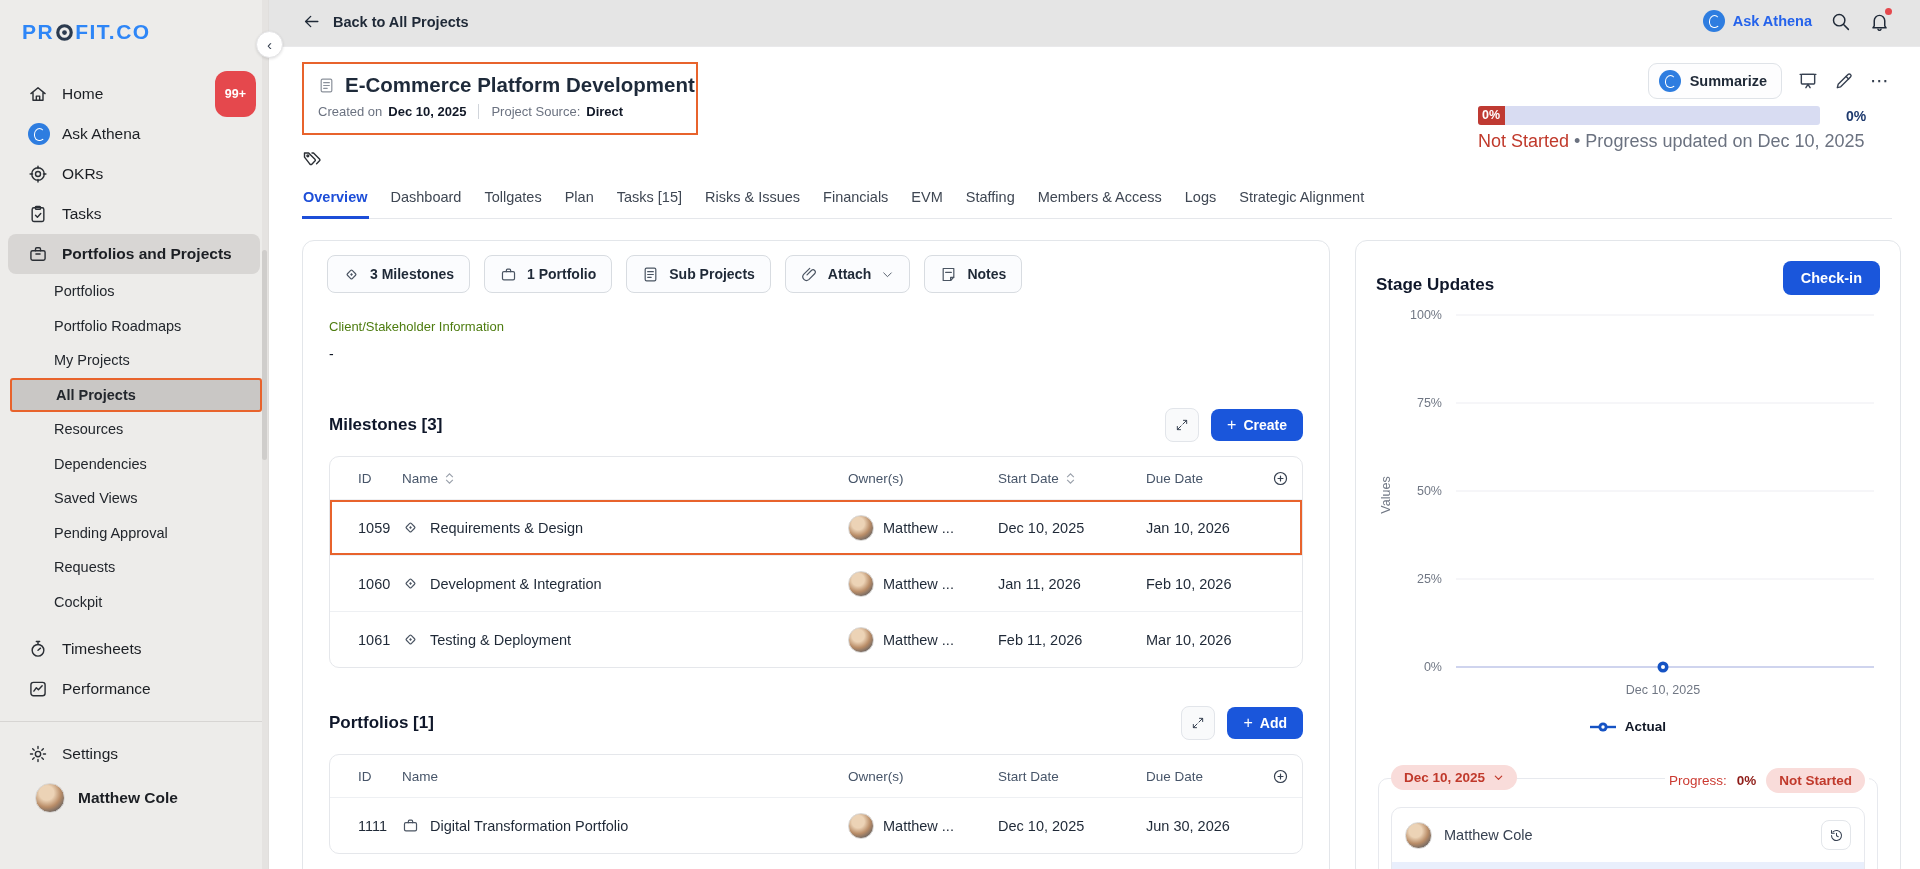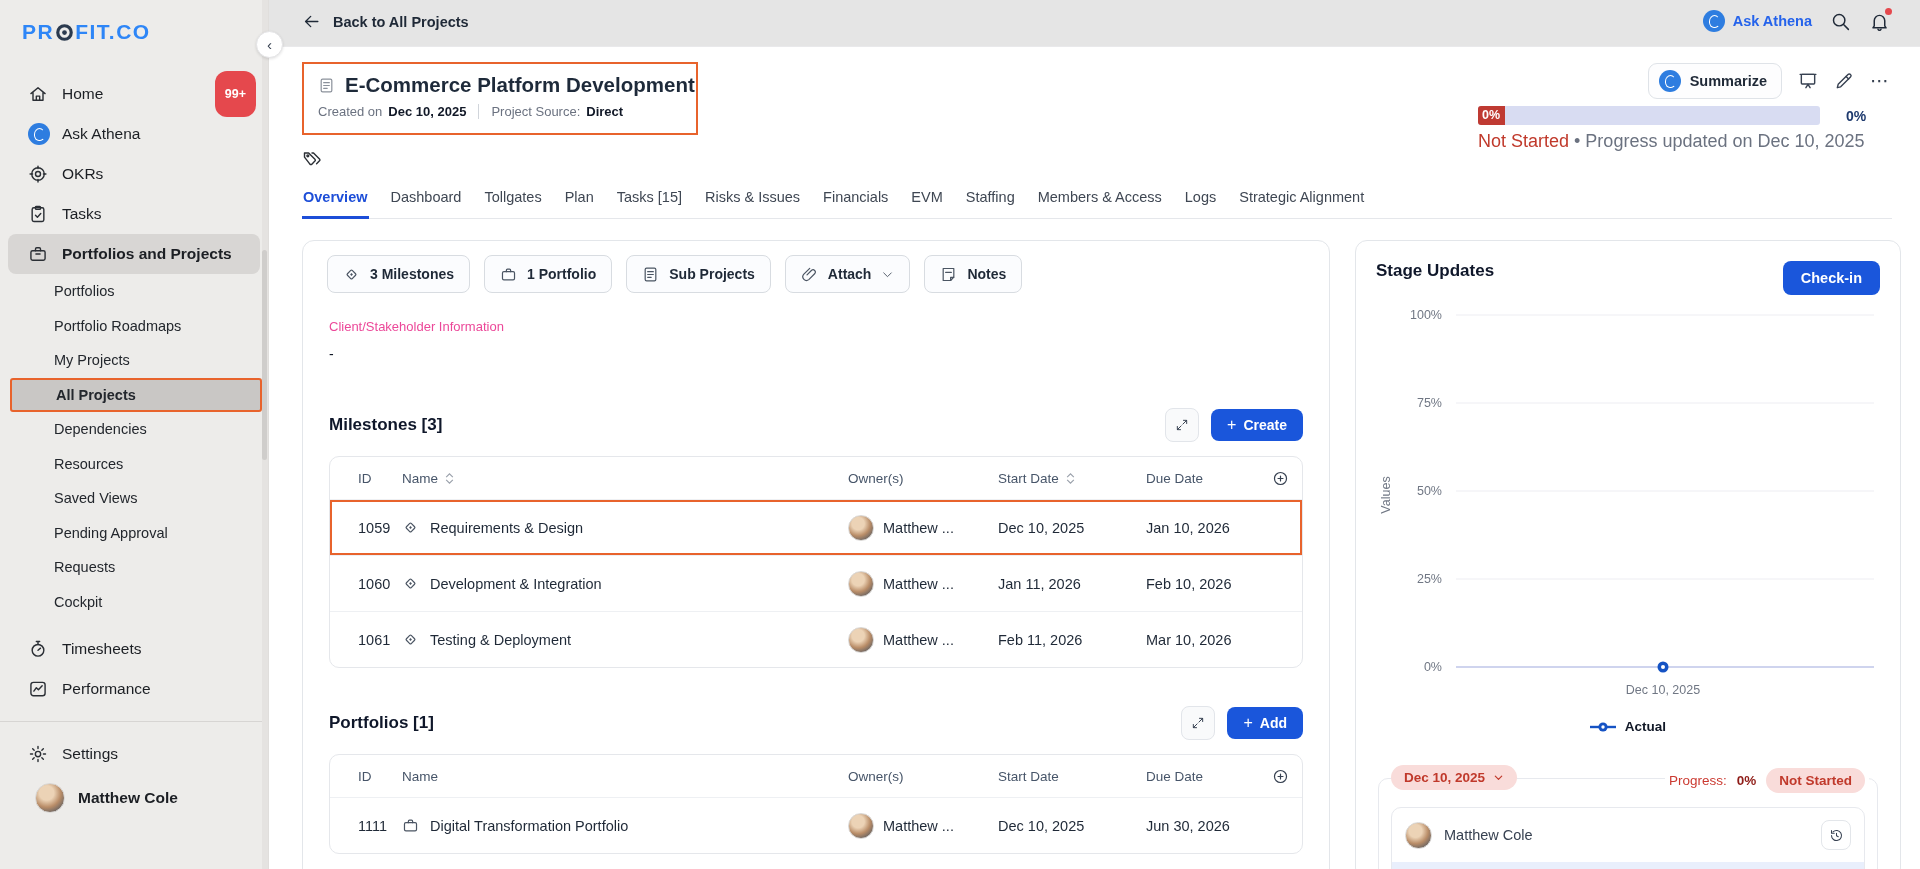--- a/index.html
+++ b/index.html
@@ -65,21 +65,21 @@
   .tab { font-size:14.5px; color:#3f4753; padding:7px 1px 11px; cursor:pointer; white-space:nowrap; }
   .tab.active { color:#1d4ed8; font-weight:600; border-bottom:3px solid #1d4ed8; margin-bottom:-1px; }
 
   
   .left-card { position:absolute; left:33px; top:240px; width:1028px; height:660px; background:#fff; border:1px solid #e3e6ea; border-radius:12px 12px 0 0; overflow:hidden; }
   .chips { display:flex; gap:14px; padding:14px 24px 12px; }
   .chip { display:flex; align-items:center; gap:10px; height:38px; padding:0 15px; border:1px solid #d8dce1; border-radius:8px; background:#fbfcfe; font-size:14px; font-weight:600; color:#1f2937; cursor:pointer; font-family:inherit; }
   .chip .cic { width:17px; height:17px; color:#4b5563; }
   .chip .chev { width:13px; height:13px; color:#4b5563; }
   .lc-body { padding:0 26px; }
-  .info-label { margin-top:14px; font-size:13px; color:#ec4899; }
+  .info-label { margin-top:14px; font-size:13px; color:#4d7c0f; }
   .info-value { margin-top:12px; font-size:14px; color:#111827; }
 
   .sec-head { display:flex; align-items:center; margin-top:46px; }
   .sec-title { font-size:17px; font-weight:700; color:#0f172a; }
   .sec-actions { margin-left:auto; display:flex; align-items:center; gap:12px; }
   .icon-btn { width:34px; height:34px; border:1px solid #e2e5ea; border-radius:8px; background:#f9fafb; display:flex; align-items:center; justify-content:center; color:#374151; cursor:pointer; }
   .icon-btn svg { width:14px; height:14px; }
   .blue-btn { display:flex; align-items:center; gap:7px; background:#1a56db; color:#fff; border:none; border-radius:8px; padding:8px 16px; font-size:14px; font-weight:600; cursor:pointer; font-family:inherit; }
   .blue-btn .plus { font-size:16px; font-weight:500; line-height:14px; }
 
@@ -95,21 +95,21 @@
   .c-owner .avatar { width:26px; height:26px; }
   .c-owner span { overflow:hidden; text-overflow:ellipsis; white-space:nowrap; }
   .sort { display:inline-flex; flex-direction:column; gap:1px; margin-left:7px; color:#9aa1ab; vertical-align:middle; }
   .sort svg { width:9px; height:5px; }
   .pluscol { display:flex; justify-content:center; color:#374151; }
   .pluscol svg { width:17px; height:17px; cursor:pointer; }
   .th-flex { display:flex; align-items:center; }
 
   
   .right-card { position:absolute; left:1086px; top:240px; width:546px; height:640px; background:#fff; border:1px solid #e3e6ea; border-radius:12px; padding:20px 20px 0; }
-  .stage-head { display:flex; align-items:flex-start; }
+  .stage-head { display:flex; align-items:flex-end; }
   .stage-title { font-size:17px; font-weight:700; color:#0f172a; }
   .checkin-btn { margin-left:auto; background:#1a56db; color:#fff; border:none; border-radius:8px; padding:9px 18px; font-size:14.5px; font-weight:600; cursor:pointer; font-family:inherit; }
   .chart-wrap { margin-top:8px; }
   .legend { display:flex; align-items:center; justify-content:center; gap:9px; margin-top:2px; font-size:13.5px; font-weight:700; color:#111827; }
 
   .checkin-box { position:relative; margin:44px 2px 0; border:1px solid #e7e9ee; border-radius:10px; height:200px; }
   .date-pill { position:absolute; top:-14px; left:12px; display:flex; align-items:center; gap:8px; background:#f9dcda; color:#c0392b; font-size:13.5px; font-weight:700; padding:5px 13px; border-radius:15px; cursor:pointer; }
   .date-pill svg { width:11px; height:11px; }
   .cb-right { position:absolute; top:-11px; right:8px; display:flex; align-items:center; gap:10px; background:#fff; padding:0 4px; }
   .prog-lbl { color:#cb3a31; font-size:13.5px; }
@@ -179,24 +179,24 @@
     <div class="sub-item">
         <span>Portfolio Roadmaps</span>
       </div>
     <div class="sub-item">
         <span>My Projects</span>
       </div>
     <div class="sub-item selected">
         <span>All Projects</span>
       </div>
     <div class="sub-item">
+        <span>Resources</span>
+      </div>
+    <div class="sub-item">
         <span>Dependencies</span>
-      </div>
-    <div class="sub-item">
-        <span>Resources</span>
       </div>
     <div class="sub-item">
         <span>Saved Views</span>
       </div>
     <div class="sub-item">
         <span>Pending Approval</span>
       </div>
     <div class="sub-item">
         <span>Requests</span>
       </div>

